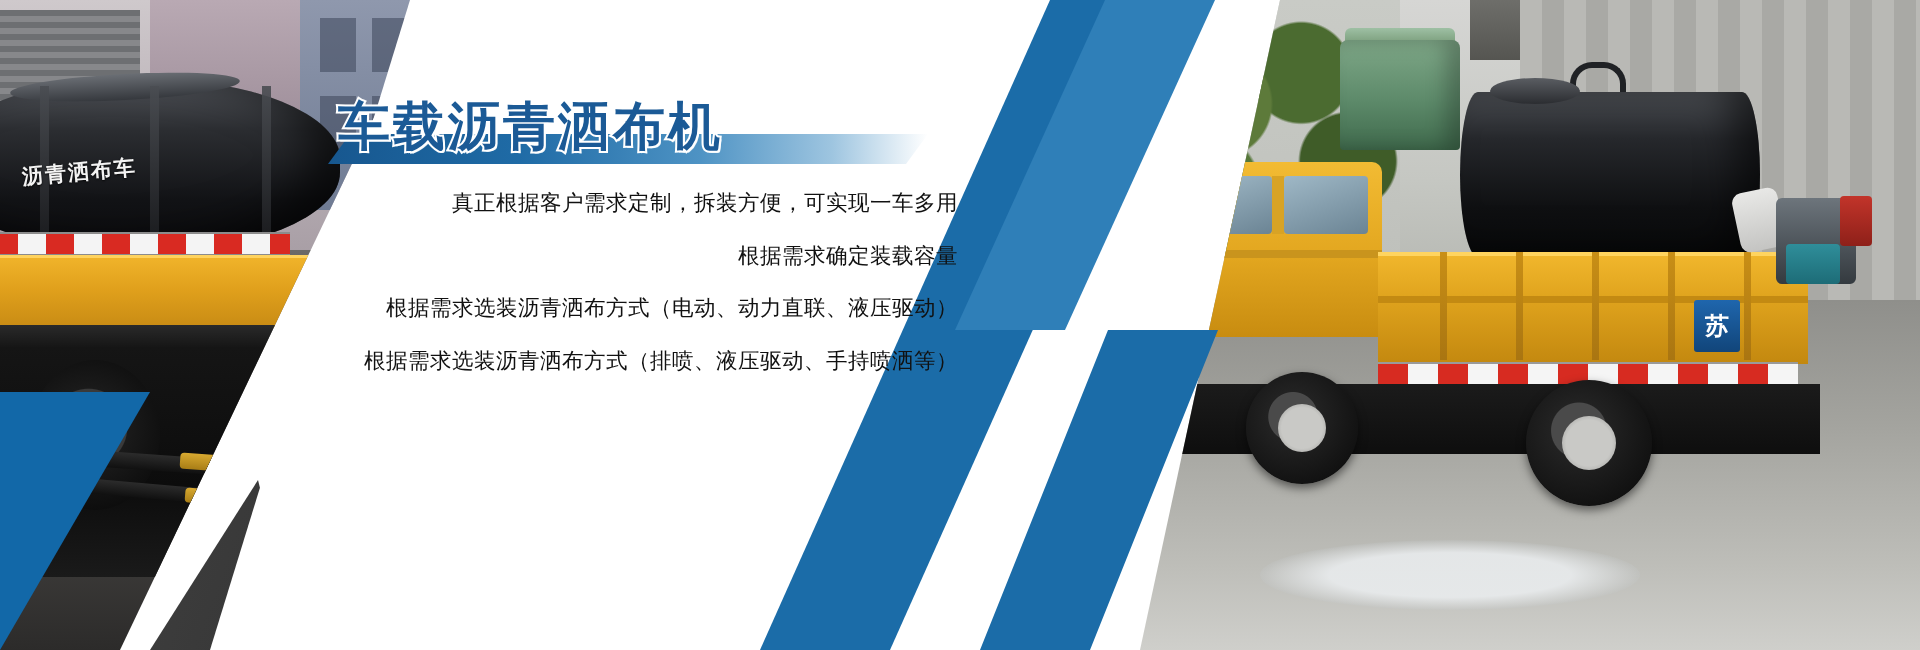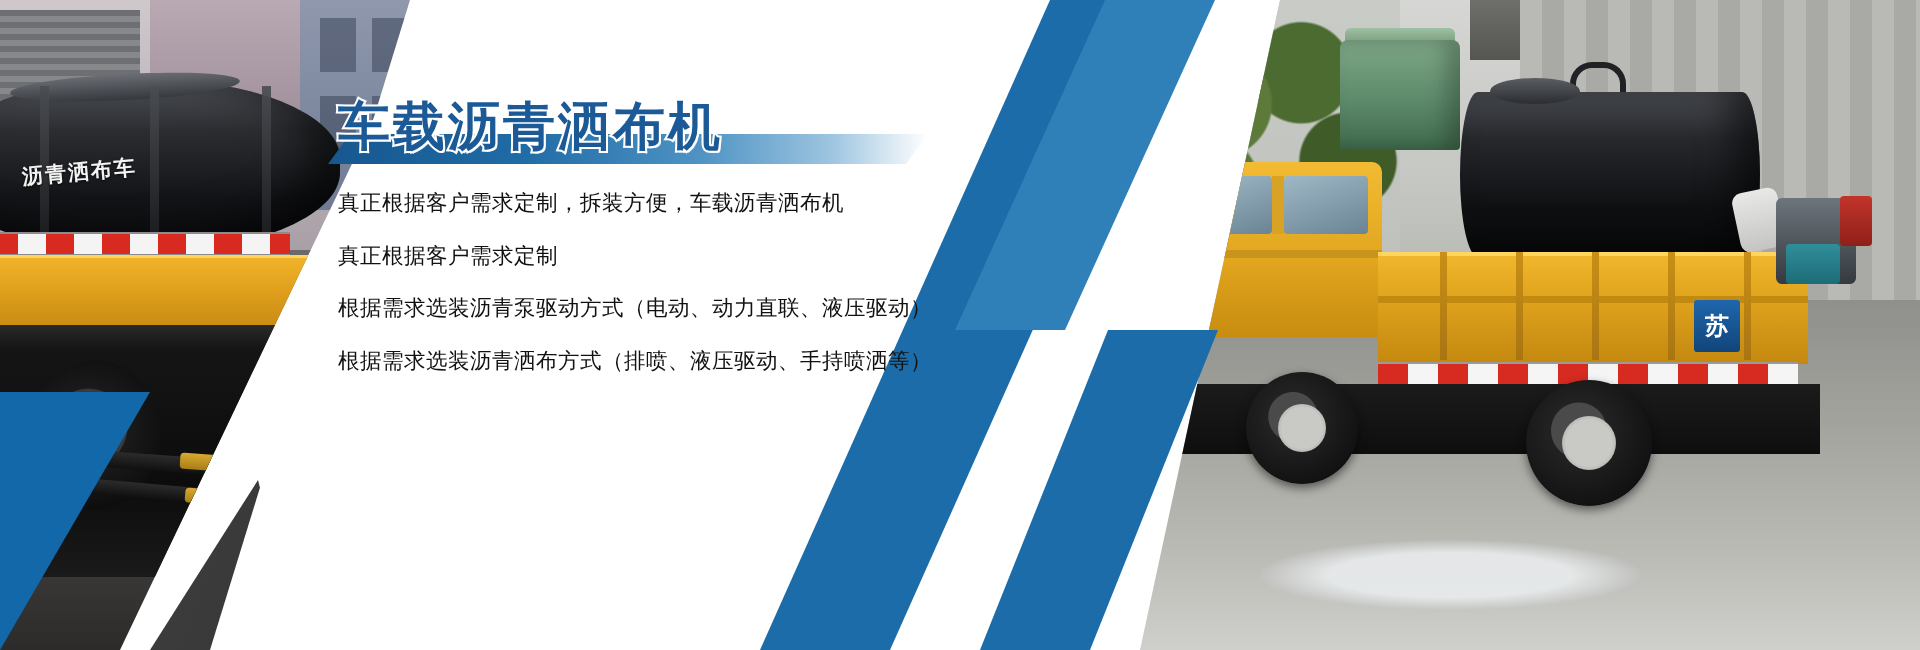--- a/index.html
+++ b/index.html
@@ -304,21 +304,21 @@
     position:absolute; left:150px; top:0; width:800px; height:650px;
     background:#ffffff;
     -webkit-clip-path: polygon(260px 0, 800px 0, 800px 650px, 60px 650px);
     clip-path: polygon(260px 0, 800px 0, 800px 650px, 60px 650px);
   }
 
   
   .content {
     position:absolute;
     left:324px; top:0;
-    width:640px; height:650px;
+    width:640px; height:650px;text-align:right;
   }
   .title-wrap {
     position:absolute; left:0; top:92px; width:620px; height:70px;
   }
   .title-bar {
     position:absolute; left:4px; top:42px; width:600px; height:30px;
     background: linear-gradient(90deg,#17578f 0%, #1f6ba6 32%, #4e93c4 62%, #9ec5e0 84%, #ffffff 100%);
     -webkit-clip-path: polygon(22px 0, 600px 0, 578px 30px, 0 30px);
     clip-path: polygon(22px 0, 600px 0, 578px 30px, 0 30px);
   }
@@ -433,20 +433,20 @@
   <div class="chev chev-a"></div>
   <div class="chev chev-b"></div>
   <div class="chev chev-c"></div>
 
   <div class="content">
     <div class="title-wrap">
       <div class="title-bar"></div>
       <div class="title-text">车载沥青洒布机</div>
     </div>
     <div class="bullets">
-      <div class="bullet">真正根据客户需求定制，拆装方便，车载沥青洒布机</div>
-      <div class="bullet">真正根据客户需求定制</div>
-      <div class="bullet">根据需求选装沥青泵驱动方式（电动、动力直联、液压驱动）</div>
+      <div class="bullet">真正根据客户需求定制，拆装方便，可实现一车多用</div>
+      <div class="bullet">根据需求确定装载容量</div>
+      <div class="bullet">根据需求选装沥青洒布方式（电动、动力直联、液压驱动）</div>
       <div class="bullet">根据需求选装沥青洒布方式（排喷、液压驱动、手持喷洒等）</div>
     </div>
   </div>
 
 </div>
 
 </body></html>

